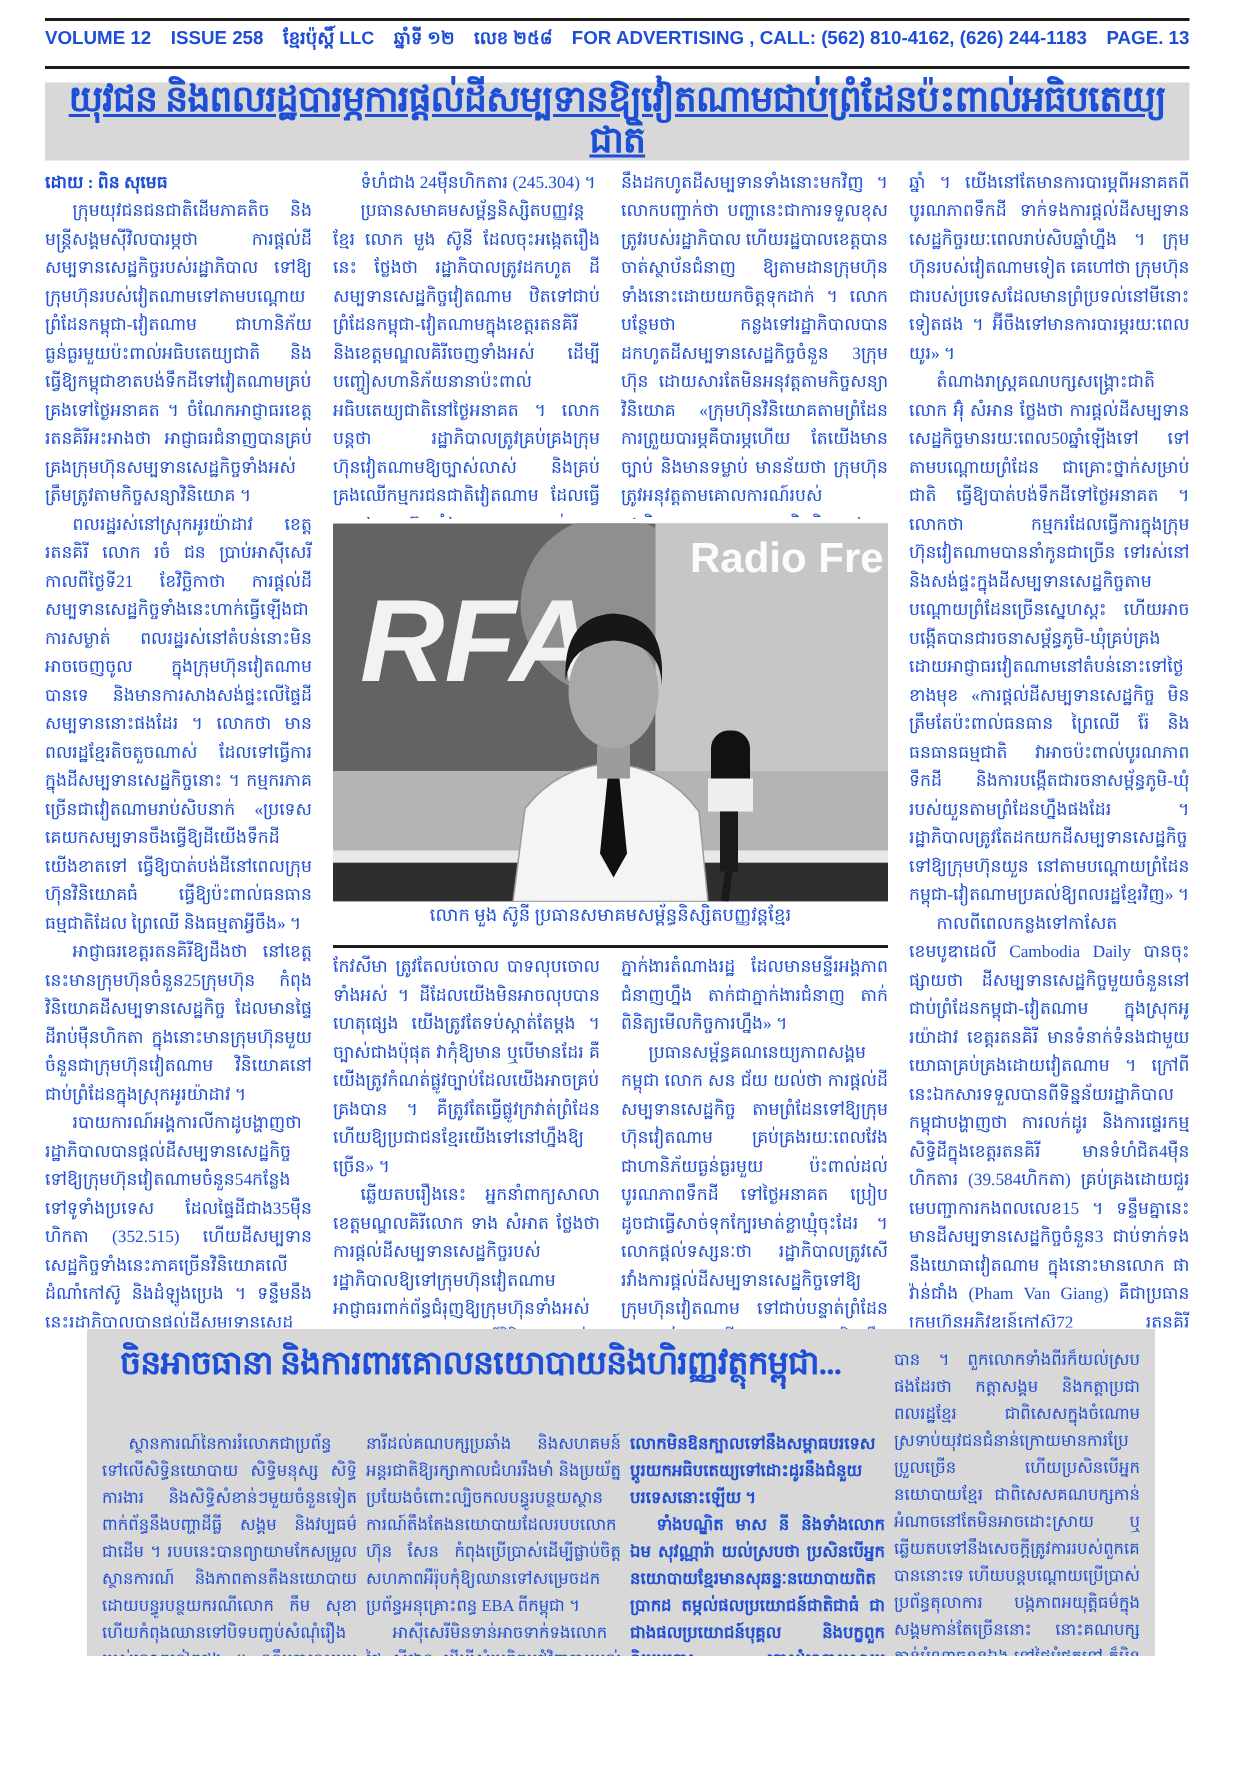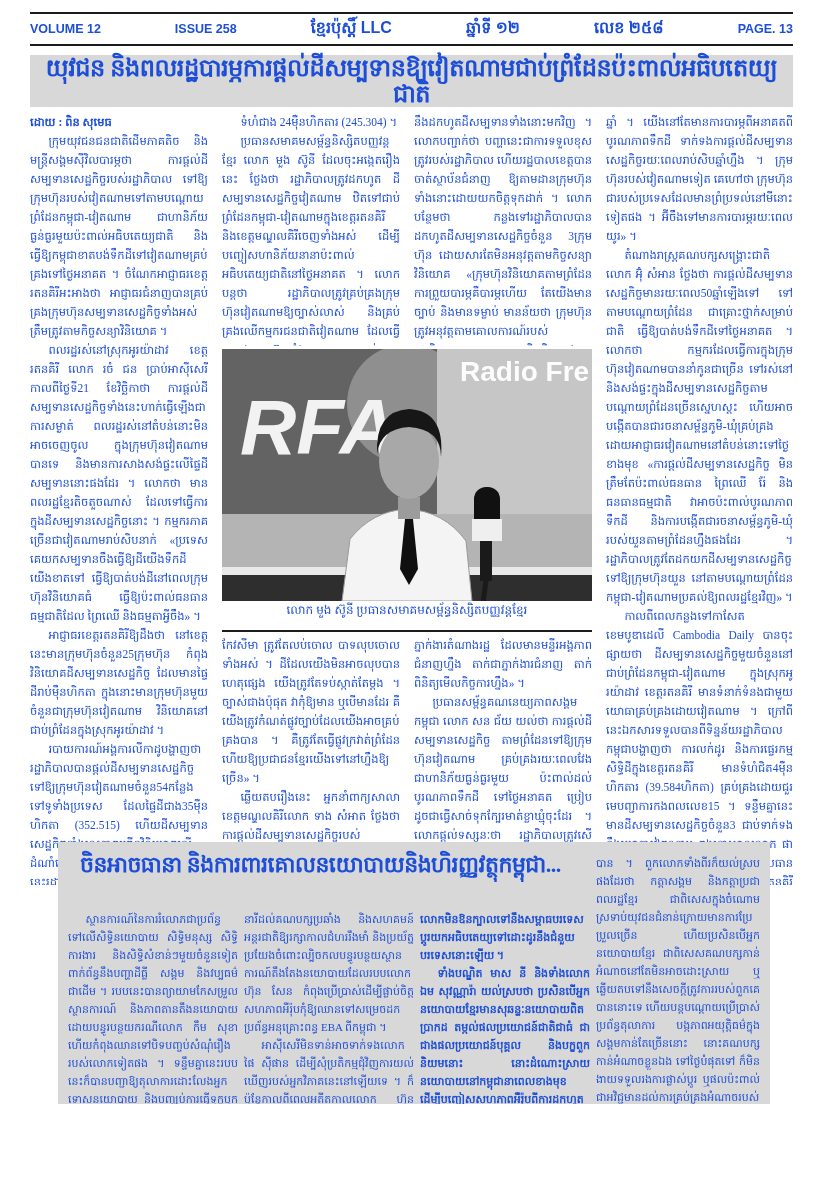--- a/index.html
+++ b/index.html
@@ -4,58 +4,59 @@
 <style>
   html,body{margin:0;padding:0;background:#ffffff;}
   #page{position:relative;width:823px;height:1104px;background:#ffffff;overflow:hidden;
         font-family:"Liberation Serif", serif;color:#1d4ed8;}
   
   .rule{position:absolute;background:#1c1c1c;}
   #masthead{position:absolute;top:17px;left:30px;width:763px;display:flex;
             justify-content:space-between;align-items:baseline;
             font-family:"Liberation Sans", sans-serif;font-weight:bold;font-size:12.5px;
             white-space:nowrap;}
-  #masthead .kh{font-size:16px;text-align:center;}
+  #masthead .kh{font-size:12px;text-align:center;}
   
   #headline-band{position:absolute;top:55px;left:30px;width:763px;height:52px;
-                 background:#d8d8d8;display:flex;align-items:flex-start;justify-content:center;}
+                 background:#d8d8d8;display:flex;align-items:flex-end;justify-content:center;text-decoration:underline;}
   #headline-band .hl{font-weight:bold;font-size:24px;line-height:1.1;text-align:center;
                      letter-spacing:-0.5px;}
   
   .col{position:absolute;overflow:hidden;text-align:justify;font-size:11.5px;line-height:19px;}
   .col p{margin:0;text-indent:1.6em;}
   .col p.noindent{text-indent:0;}
   .byline{font-weight:bold;text-indent:2.2em;margin:0 0 1px 0;}
   
   #photo{position:absolute;left:222px;top:349px;width:370px;height:252px;background:#bdbdbd;}
   #photo svg{display:block;}
   #photo-caption{position:absolute;left:222px;top:602px;width:370px;height:24px;
                  text-align:center;font-size:12px;font-weight:normal;}
   
-  #section2{position:absolute;left:58px;top:842px;width:712px;height:278px;background:#d8d8d8;}
+  #section2{position:absolute;left:58px;top:886px;width:712px;height:278px;background:#d8d8d8;}
   #section2 .hl2{position:absolute;left:22px;top:10px;width:520px;
                  font-weight:bold;font-size:22px;line-height:1.2;letter-spacing:-0.5px;}
   .col2s{position:absolute;overflow:hidden;text-align:justify;font-size:11px;line-height:18px;}
   .col2s p{margin:0;text-indent:1.6em;}
   .col2s p.noindent{text-indent:0;}
 </style>
 </head>
 <body>
 
 <div id="page">
 
   <div class="rule" style="top:12px;left:30px;width:763px;height:2px;"></div>
   <div class="rule" style="top:44px;left:30px;width:763px;height:2px;"></div>
 
   <div id="masthead">
     <span>VOLUME 12</span>
     <span>ISSUE 258</span>
     <span class="kh">ខ្មែរប៉ុស្តិ៍ LLC</span>
     <span class="kh">ឆ្នាំទី ១២</span>
     <span class="kh">លេខ ២៥៨</span>
+    <span>FOR ADVERTISING ,  CALL: (562) 810-4162, (626) 244-1183</span>
     <span>PAGE. 13</span>
   </div>
 
   <div id="headline-band">
     <div class="hl">យុវជន និងពលរដ្ឋបារម្ភការផ្តល់ដីសម្បទានឱ្យវៀតណាមជាប់ព្រំដែនប៉ះពាល់អធិបតេយ្យជាតិ</div>
   </div>
 
   <div class="col" style="left:30px;top:113px;width:178px;height:772px;">
     <p class="byline noindent">ដោយ : ពិន សុមេធ</p>
     <div>

